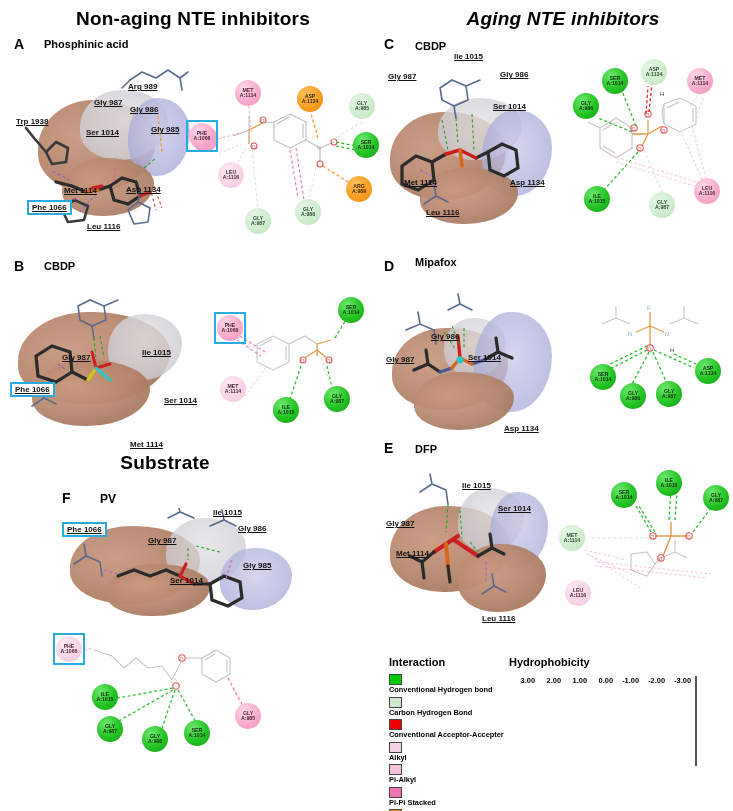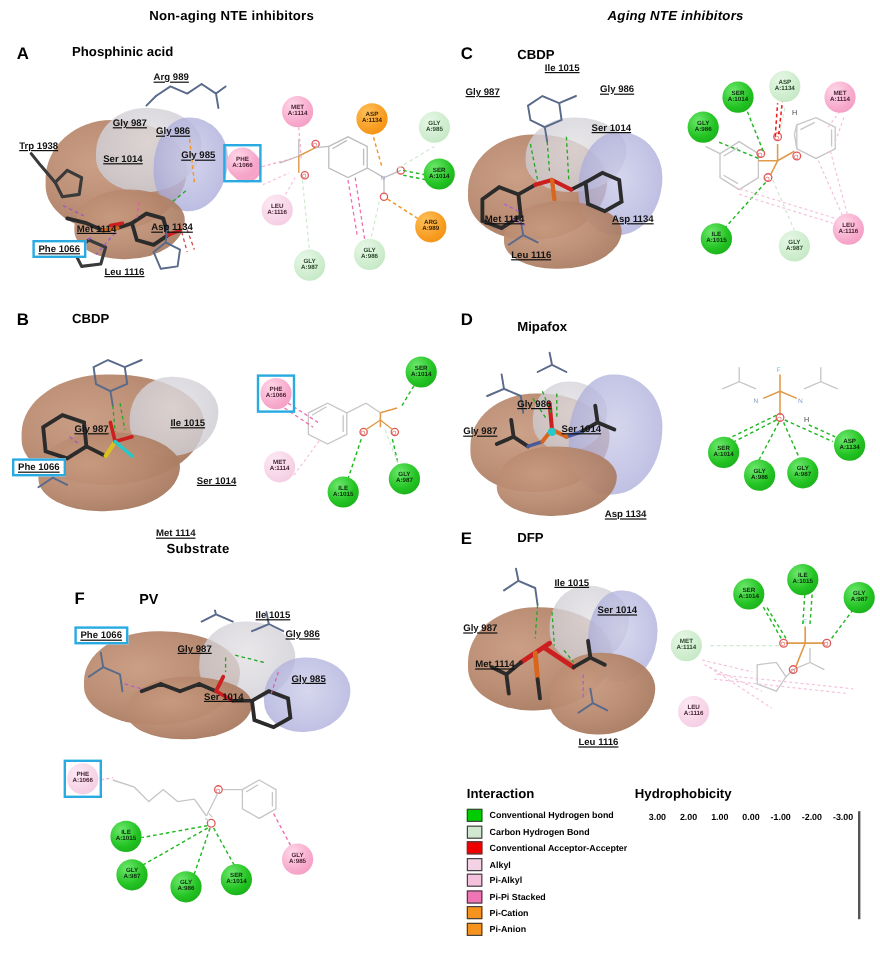--- a/index.html
+++ b/index.html
@@ -1,40 +1,40 @@
 <!DOCTYPE html>
 <html><head>
 <meta charset="utf-8">
 <style>
   html,body{margin:0;padding:0;background:#ffffff;}
   body{width:733px;height:811px;position:relative;font-family:"Liberation Sans",sans-serif;color:#000;overflow:hidden;}
   .abs{position:absolute;}
-  .col-title{font-size:11px;font-weight:bold;text-align:center;letter-spacing:.2px;}
+  .col-title{font-size:19px;font-weight:bold;text-align:center;letter-spacing:.2px;}
   .panel-letter{font-size:14px;font-weight:bold;}
-  .panel-name{font-size:11px;font-weight:bold;margin-left:16px;}
+  .panel-name{font-size:11px;font-weight:bold;}
   .res3d{font-size:8px;font-weight:bold;color:#111;white-space:nowrap;text-decoration:underline;}
   .res3d.boxed{border:2px solid #29ABE2;padding:1px 3px;background:#fff;}
   
   .pocket{position:absolute;overflow:hidden;}
   .blobA{position:absolute;border-radius:48% 52% 55% 45%/55% 45% 58% 42%;}
   .brown{background:radial-gradient(ellipse at 35% 40%, #c89a80 0%, #b8896e 45%, #a87a60 75%, #9c6e55 100%);}
   .grey{background:radial-gradient(ellipse at 50% 40%, #e2e0e3 0%, #d2d0d6 60%, #c3c1c9 100%);}
   .blue{background:radial-gradient(ellipse at 50% 45%, #c9c9e8 0%, #b3b4de 55%, #9b9dd2 100%);}
   
   .diag{position:absolute;}
   .bubble{position:absolute;border-radius:50%;display:flex;flex-direction:column;align-items:center;justify-content:center;
           font-size:5.2px;font-weight:bold;line-height:1.05;text-align:center;color:#1a1a1a;box-sizing:border-box;}
   .b-green{background:radial-gradient(circle at 35% 30%, #6ee86e 0%, #22c322 55%, #17a117 100%);color:#0d2d0d;}
   .b-pgreen{background:radial-gradient(circle at 35% 30%, #e6f7e6 0%, #cdeccd 60%, #bfe4bf 100%);color:#2a4a2a;}
   .b-pink{background:radial-gradient(circle at 35% 30%, #ffd7e8 0%, #f7a8cb 60%, #f196c0 100%);color:#4a2435;}
   .b-ppink{background:radial-gradient(circle at 35% 30%, #fdeaf4 0%, #f6d3e6 60%, #f2c9e0 100%);color:#4a2435;}
   .b-orange{background:radial-gradient(circle at 35% 30%, #ffc05a 0%, #f79b1f 60%, #ef8c0c 100%);color:#3d2400;}
   
   .legend-head{font-size:11px;font-weight:bold;}
-  .legend-row{display:flex;align-items:center;margin-bottom:2.5px;}
+  .legend-row{display:flex;align-items:flex-start;margin-bottom:2.5px;flex-direction:column;}
   .sw{width:11px;height:9px;border:1px solid #444;margin-right:6px;flex:none;}
   .legend-label{font-size:7.4px;font-weight:bold;white-space:nowrap;}
   .scale-tick{font-size:7.4px;font-weight:bold;text-align:right;width:26px;}
   .gradbar{width:14px;border:1px solid #555;}
 </style>
 </head>
 <body>
 
 <div class="abs col-title" style="left:48px;top:8px;width:290px;">Non-aging NTE inhibitors</div>
 <div class="abs col-title" style="left:418px;top:8px;width:290px;font-style:italic;">Aging NTE inhibitors</div>
@@ -83,21 +83,21 @@
       </g>
     <g stroke="#5a6a8a" stroke-width="1.6" fill="none" stroke-linecap="round">
       <path d="M120,20 L132,12 M132,12 L146,18 M146,18 L158,10 M158,10 L170,18 M170,18 L178,12 M170,18 L172,30"></path>
       <path d="M120,20 L112,28"></path>
       <path d="M118,150 L128,142 M128,142 L140,148 M140,148 L138,162 M138,162 L124,164 M124,164 L118,150"></path>
       <path d="M128,142 L130,128"></path>
     </g>
   </svg>
 </div>
 <div class="abs res3d" style="left:16px;top:117px;">Trp 1938</div>
-<div class="abs res3d" style="left:128px;top:60px;">Arg 989</div>
+<div class="abs res3d" style="left:128px;top:82px;">Arg 989</div>
 <div class="abs res3d" style="left:94px;top:98px;">Gly 987</div>
 <div class="abs res3d" style="left:130px;top:105px;">Gly 986</div>
 <div class="abs res3d" style="left:151px;top:125px;">Gly 985</div>
 <div class="abs res3d" style="left:86px;top:128px;">Ser 1014</div>
 <div class="abs res3d" style="left:64px;top:186px;">Met 1114</div>
 <div class="abs res3d" style="left:126px;top:185px;">Asp 1134</div>
 <div class="abs res3d" style="left:87px;top:222px;">Leu 1116</div>
 <div class="abs res3d boxed" style="left:27px;top:200px;">Phe 1066</div>
 
 <div class="diag" style="left:186px;top:58px;width:196px;height:190px;">
@@ -378,21 +378,21 @@
     <span>GLY</span>
     <span>A:987</span>
   </div>
   <div class="bubble b-pink" style="left:138px;top:122px;width:26px;height:26px;">
     <span>LEU</span>
     <span>A:1116</span>
   </div>
 </div>
 
 <div class="abs panel-letter" style="left:384px;top:258px;">D</div>
-<div class="abs panel-name" style="left:415px;top:267px;">Mipafox</div>
+<div class="abs panel-name" style="left:415px;top:256px;">Mipafox</div>
 
 <div class="pocket" style="left:386px;top:288px;width:185px;height:160px;">
   <div class="blobA brown" style="left:6px;top:40px;width:116px;height:82px;opacity:.93;"></div>
   <div class="blobA grey" style="left:58px;top:30px;width:62px;height:58px;opacity:.78;"></div>
   <div class="blobA blue" style="left:88px;top:24px;width:78px;height:100px;opacity:.76;"></div>
   <div class="blobA brown" style="left:28px;top:84px;width:100px;height:58px;opacity:.93;"></div>
   <svg width="185" height="160" style="position:absolute;left:0;top:0;">
     <g stroke="#2b2b2b" stroke-width="3.2" fill="none" stroke-linecap="round">
       <path d="M28,82 L42,76 M42,76 L54,84 M42,76 L40,62"></path>
       <path d="M98,72 L112,64 M112,64 L126,70 M112,64 L110,50"></path>
@@ -671,21 +671,21 @@
       <span class="sw" style="background:#f5931e;"></span>
       <span class="legend-label">Pi-Cation</span>
     </div>
     <div class="legend-row">
       <span class="sw" style="background:#f5931e;"></span>
       <span class="legend-label">Pi-Anion</span>
     </div>
   </div>
 </div>
 
-<div class="abs" style="left:529px;top:656px;width:160px;">
+<div class="abs" style="left:509px;top:656px;width:160px;">
   <div class="legend-head">Hydrophobicity</div>
   <div style="display:flex;margin-top:8px;">
     <div style="display:flex;justify-content:space-between;height:88px;padding-right:4px;">
       <span class="scale-tick">3.00</span>
       <span class="scale-tick">2.00</span>
       <span class="scale-tick">1.00</span>
       <span class="scale-tick">0.00</span>
       <span class="scale-tick">-1.00</span>
       <span class="scale-tick">-2.00</span>
       <span class="scale-tick">-3.00</span>

